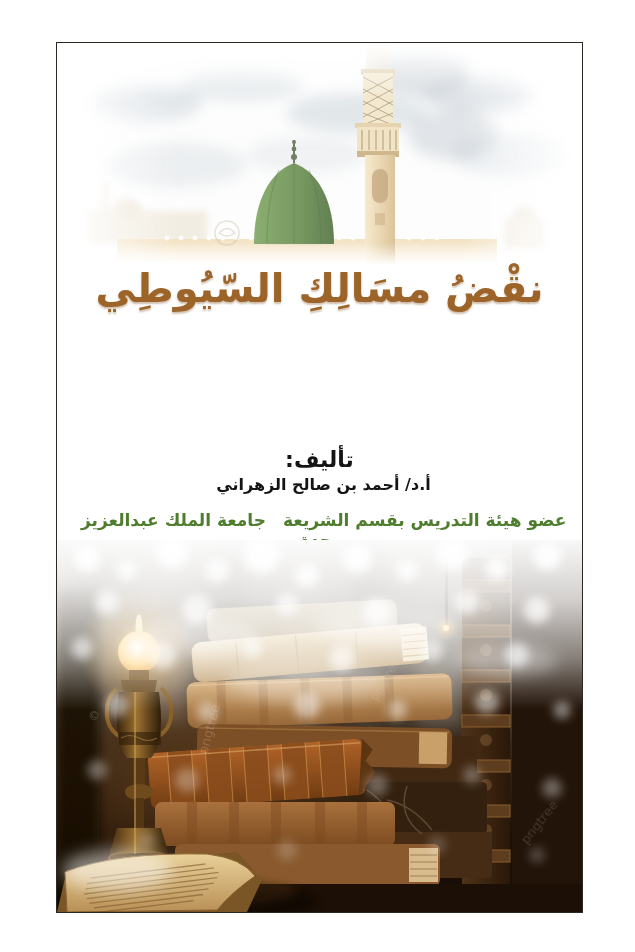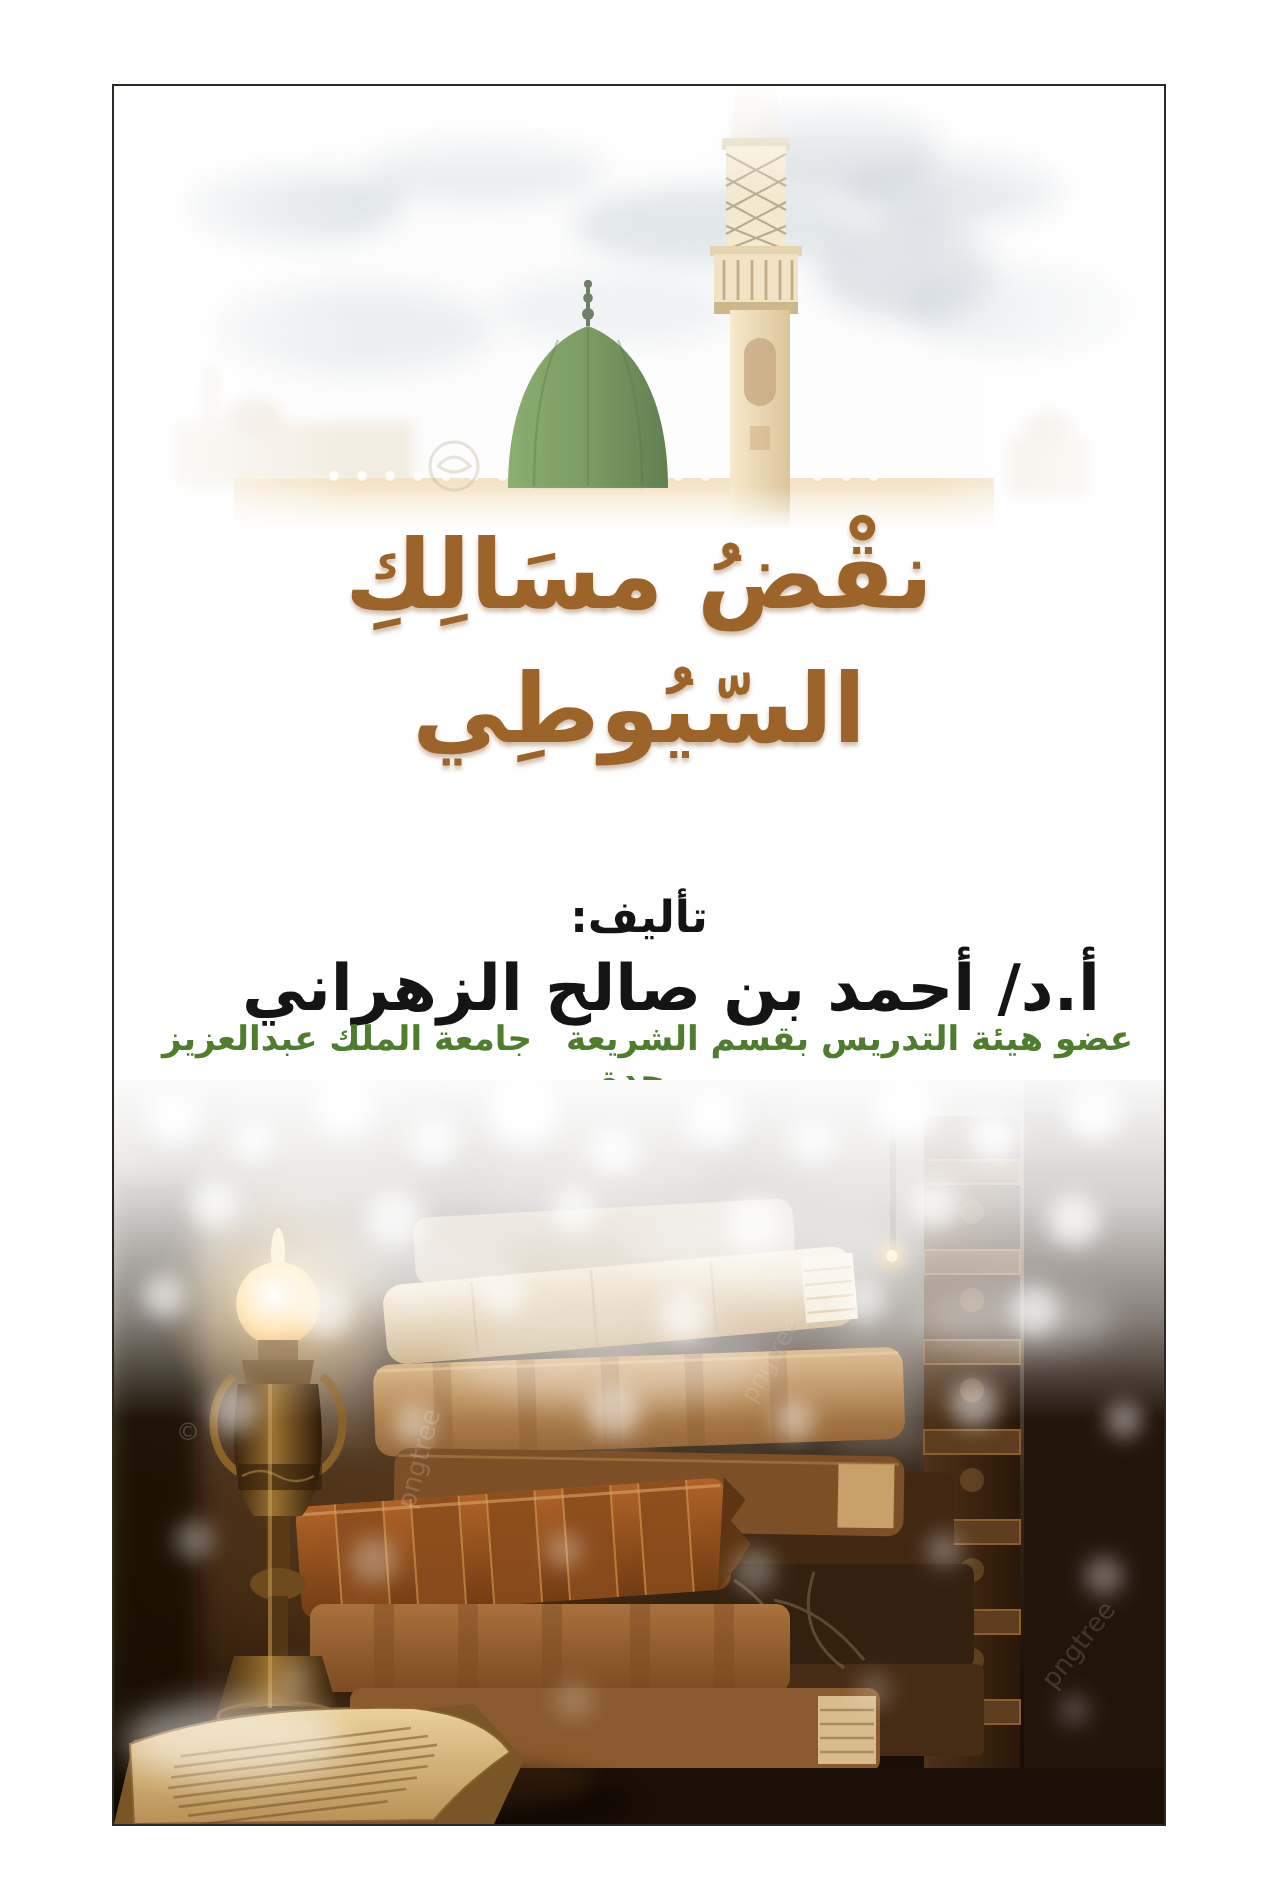--- a/index.html
+++ b/index.html
@@ -12,30 +12,30 @@
   body{background:#ffffff;font-family:"DejaVu Sans",sans-serif;}
   .page{position:relative;width:635px;height:952px;background:#ffffff;overflow:hidden;}
   .frame{
     position:absolute;left:56px;top:42px;width:527px;height:871px;
     border:1px solid var(--frame-color);box-sizing:border-box;background:#ffffff;
   }
   .mosque{position:absolute;left:0;top:0;width:525px;height:222px;overflow:hidden;}
   .books{position:absolute;left:0;bottom:0;width:525px;height:372px;overflow:hidden;}
   .title-block{
     position:absolute;left:0;top:212px;width:525px;text-align:center;
-    color:var(--title-color);font-weight:bold;font-size:48px;line-height:67px;
+    color:var(--title-color);font-weight:bold;font-size:40px;line-height:67px;
     text-shadow:0 2px 2px rgba(120,72,24,.35);
   }
   .byline-heading{
     position:absolute;left:0;top:404px;width:525px;text-align:center;
     color:var(--text-color);font-weight:bold;font-size:22px;
   }
   .author-name{
-    position:absolute;left:16px;top:432px;width:525px;text-align:center;
-    color:var(--text-color);font-weight:bold;font-size:32px;
+    position:absolute;left:4px;top:432px;width:525px;text-align:center;
+    color:var(--text-color);font-weight:bold;font-size:16px;
   }
   .affiliation{
     position:absolute;left:0;top:467px;width:525px;text-align:center;
     color:var(--affil-color);font-weight:bold;font-size:17px;
   }
 </style>
 </head>
 <body>
 
 <div class="page">

